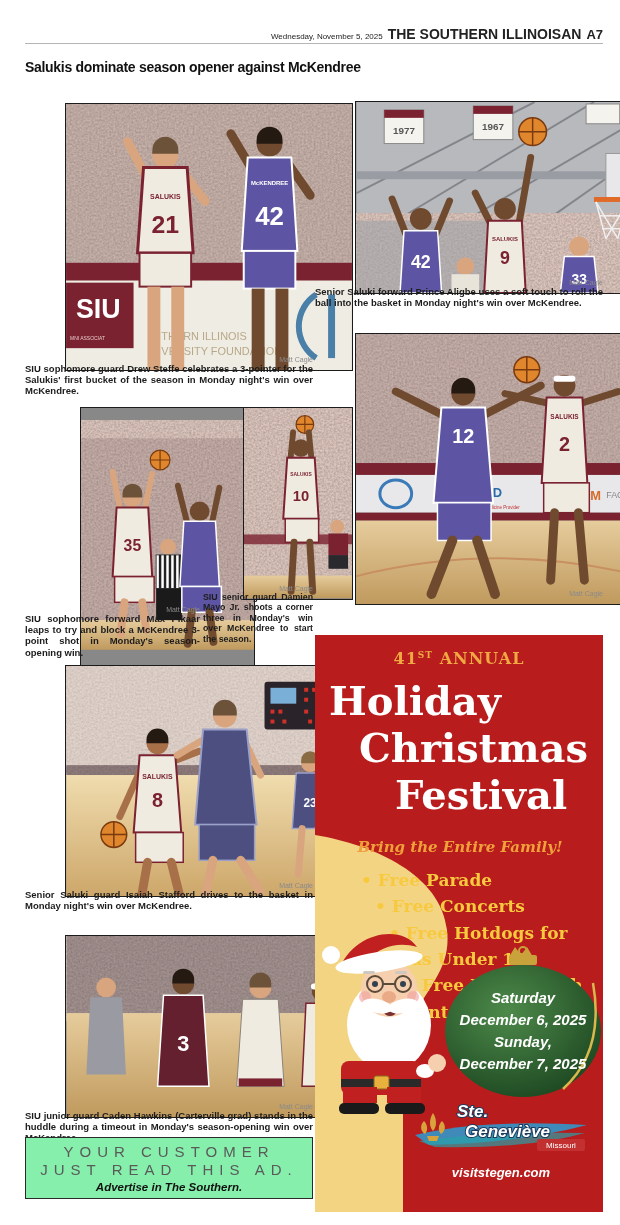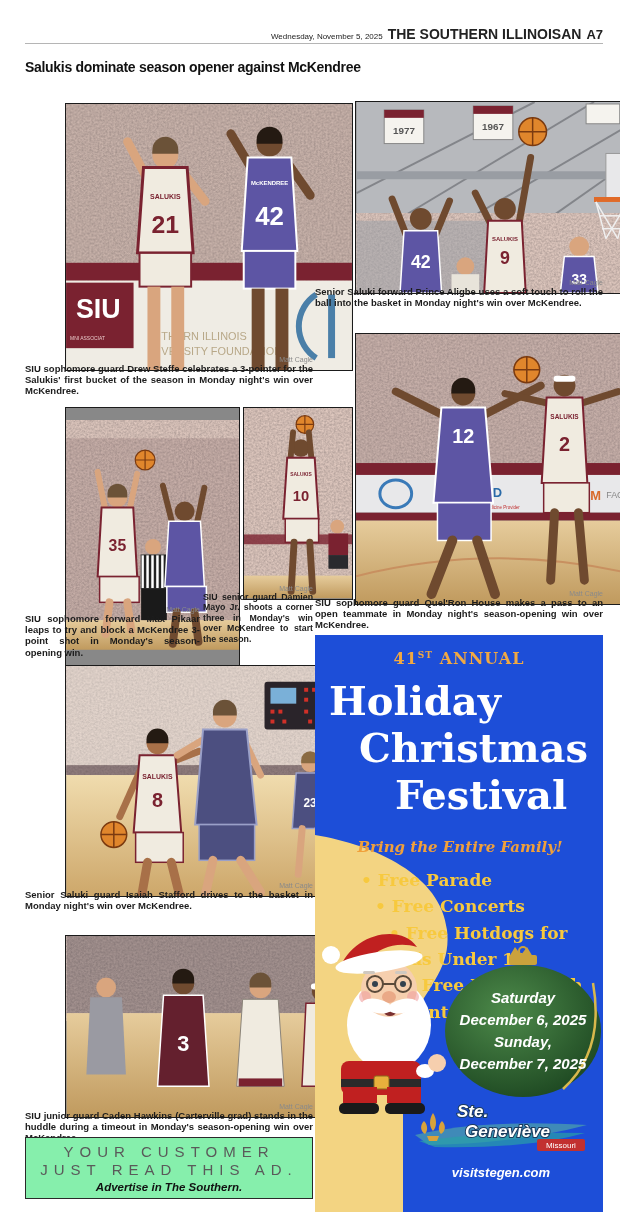--- a/index.html
+++ b/index.html
@@ -18,21 +18,21 @@
   .caption{position:absolute;font-size:9.5px;font-weight:700;color:#1c1c1c;line-height:1.18;
            text-align:justify;margin:0;}
   .caption.small{font-size:8.8px;}
   
   .house{position:absolute;left:25px;top:1137px;width:288px;height:62px;border:1.5px solid #2a2a2a;
          box-sizing:border-box;display:flex;flex-direction:column;align-items:center;justify-content:center;
          background:#86efac;gap:1px;}
   .house .l1,.house .l2{font-size:15px;letter-spacing:6px;color:#5a5a5a;font-weight:400;white-space:nowrap;}
   .house .l3{font-size:11.5px;font-weight:700;font-style:italic;color:#111;margin-top:2px;}
   
-  .festival{position:absolute;left:315px;top:635px;width:288px;height:577px;background:#1d4ed8;overflow:hidden;}
+  .festival{position:absolute;left:315px;top:635px;width:288px;height:577px;background:#b91c1c;overflow:hidden;}
   .fest-cream{position:absolute;left:0;top:0;width:288px;height:577px;}
   .fest-annual{position:absolute;top:14px;left:0;width:100%;text-align:center;
                font-family:"DejaVu Serif",serif;font-weight:700;font-size:16px;color:#f0a843;letter-spacing:1px;}
   .fest-annual sup{font-size:9px;}
   .fest-title{position:absolute;top:42px;left:0;width:288px;font-family:"DejaVu Serif",serif;
               font-weight:700;color:#fff;font-size:40px;line-height:1.18;}
   .fest-title .t1{margin-left:14px;}
   .fest-title .t2{margin-left:44px;}
   .fest-title .t3{margin-left:80px;}
   .fest-tagline{position:absolute;top:203px;left:30px;width:230px;text-align:center;
@@ -238,23 +238,22 @@
         <path d="M192,64 L228,64 L233,150 L187,150 Z" fill="#f0ebe0" stroke="#7a2230" stroke-width="2"></path>
         <text x="210" y="86" font-size="6.5" font-weight="bold" fill="#7a2230" text-anchor="middle">SALUKIS</text>
         <text x="210" y="118" font-size="20" font-weight="bold" fill="#7a2230" text-anchor="middle">2</text>
         <rect x="189" y="150" width="46" height="30" fill="#f0ebe0" stroke="#7a2230" stroke-width="1.5"></rect>
         <line x1="200" y1="180" x2="196" y2="248" stroke="#6f4a2f" stroke-width="9" stroke-linecap="round"></line>
         <line x1="224" y1="180" x2="230" y2="248" stroke="#6f4a2f" stroke-width="9" stroke-linecap="round"></line>
       </g>
     </svg>
   </figure>
   <div class="credit" style="left:315px;top:590px;width:288px">Matt Cagle</div>
-  <p class="caption" style="left:315px;top:597px;width:288px">SIU sophomore guard Quel'Ron House makes a pass to an open teammate in Monday night's season-opening win over McKendree.</p>
-
-  <figure class="photo" style="left:25px;top:391px;width:175px;height:274px">
+
+  <figure class="photo" style="left:40px;top:391px;width:175px;height:274px">
     <svg viewBox="0 0 175 214">
       <rect width="175" height="184" filter="url(#grain)"></rect>
       <rect width="175" height="184" fill="#6a4a50" opacity="0.2"></rect>
       <rect y="184" width="175" height="30" fill="url(#court)"></rect>
       <g>
         <circle cx="80" cy="22" r="10" fill="#e0862c" stroke="#7a3a10" stroke-width="1.2"></circle>
         <path d="M70,22 H90 M80,12 V32" stroke="#7a3a10" stroke-width="1.2" fill="none"></path>
       </g>
       <g>
         <circle cx="52" cy="60" r="10" fill="#d9a57e"></circle>

